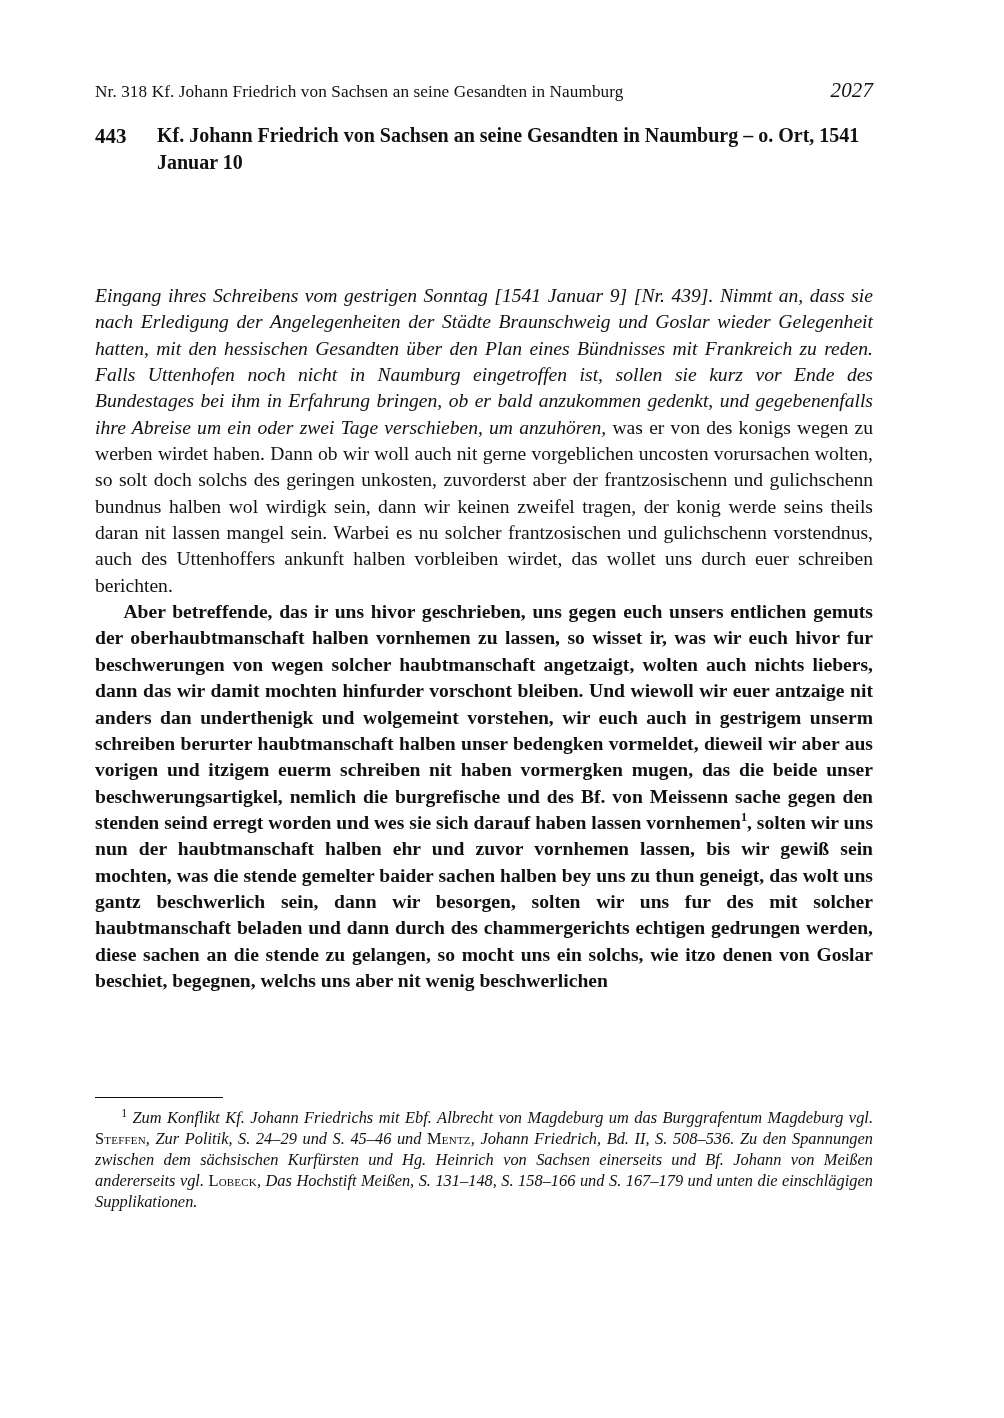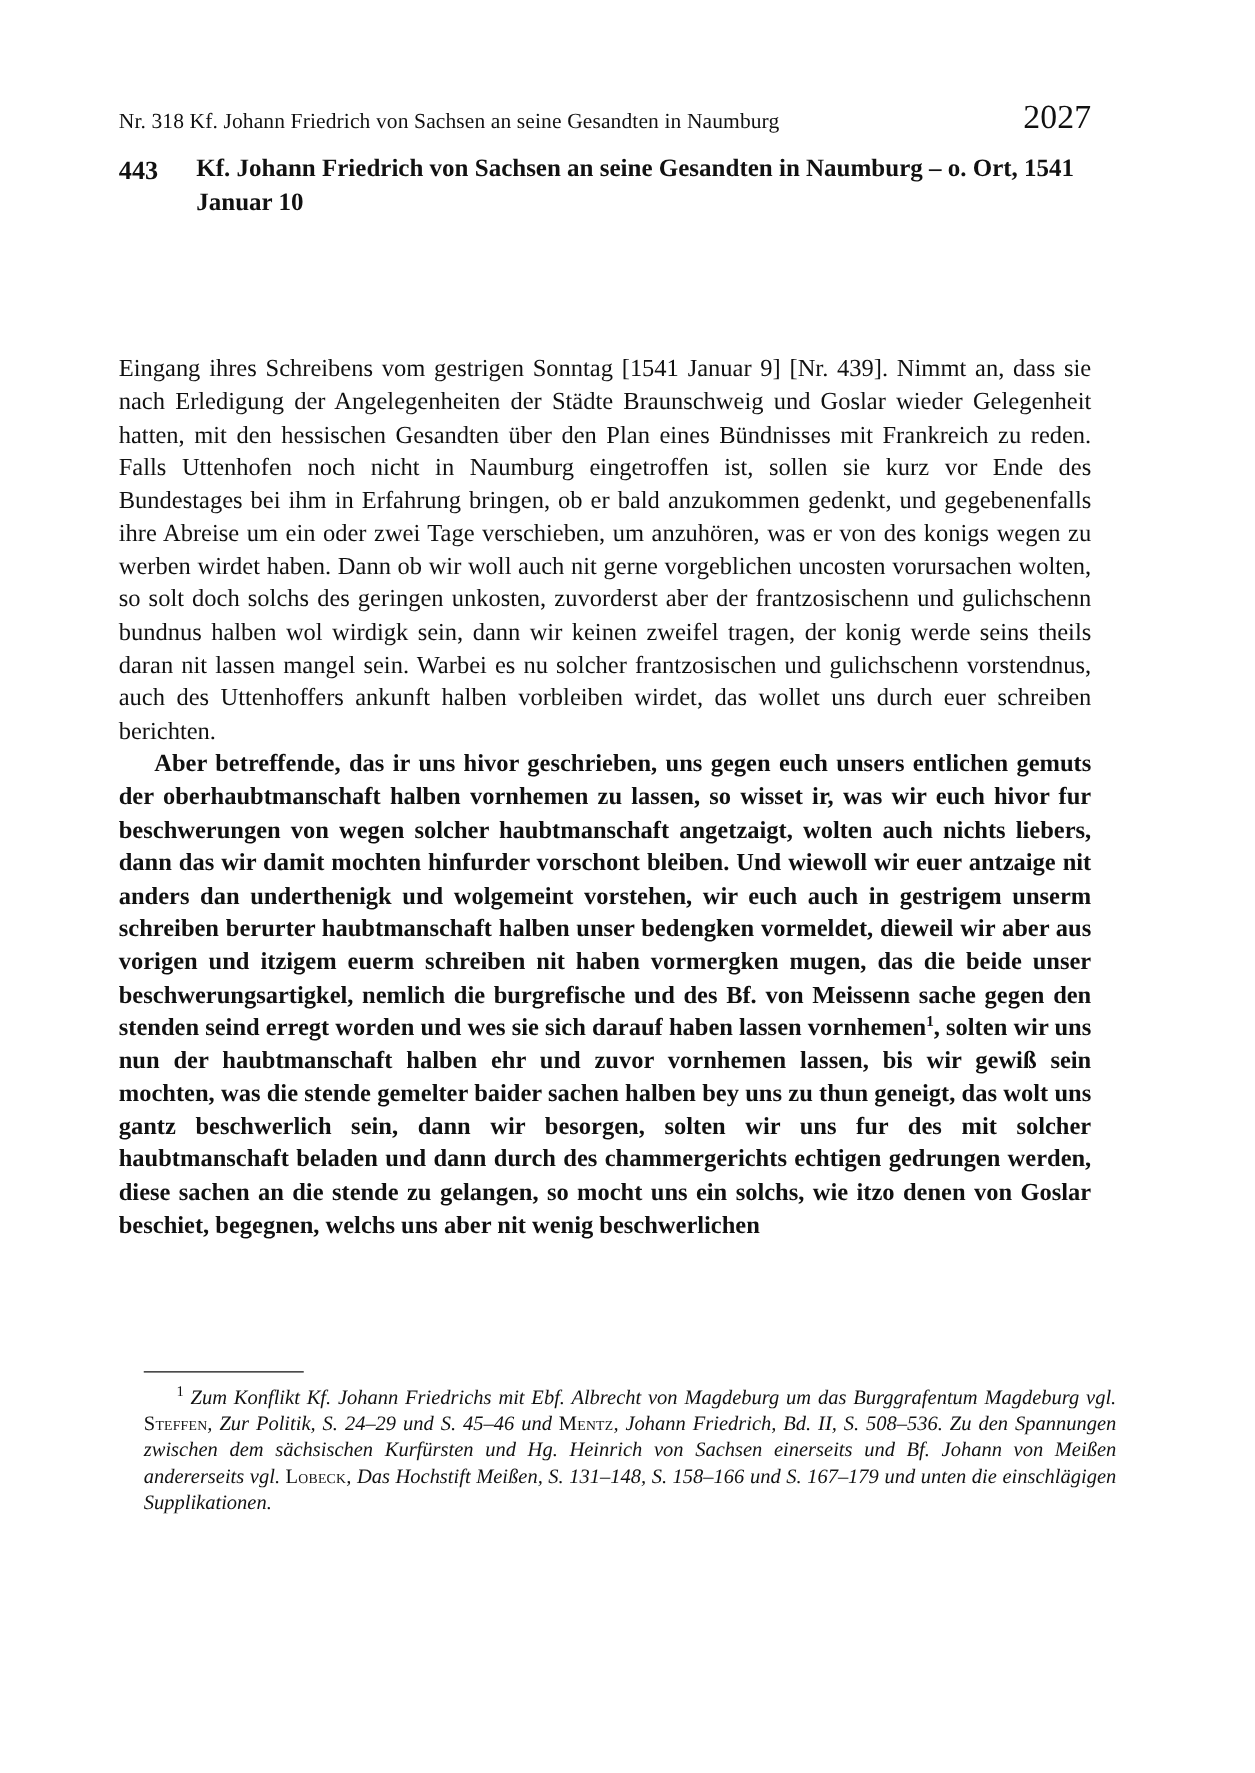--- a/index.html
+++ b/index.html
@@ -31,21 +31,21 @@
     top: 78px;
     width: 778px;
     display: flex;
     align-items: baseline;
     justify-content: space-between;
     font-size: 17.2px;
     letter-spacing: 0.1px;
     white-space: nowrap;
   }
   .running-head .rh-title { font-size: 17.2px; }
-  .running-head .rh-page  { font-size: 27px; padding-left: 18px; }
+  .running-head .rh-page  { font-size: 21px; padding-left: 18px; font-style: italic; }
 
   
   .doc-heading {
     position: absolute;
     left: 95px;
     top: 122px;
     width: 778px;
     display: flex;
     align-items: flex-start;
   }
@@ -81,34 +81,33 @@
     left: 95px;
     top: 283px;
     width: 778px;
     font-size: 19.6px;
     line-height: 1.345;
     text-align: justify;
     text-justify: inter-word;
   }
   .para { margin: 0; text-align: justify; }
   .para.indent { text-indent: 1.45em; font-weight: bold; }
-  .regest { }
+  .regest { font-style: italic; }
   sup.fn-ref {
     font-size: 0.62em;
     vertical-align: super;
     line-height: 0;
   }
 
   
   .footnote-area {
     position: absolute;
     left: 95px;
     top: 1097px;
     width: 778px;
-    margin-left: 20px;
   }
   .footnote-rule {
     width: 128px;
     height: 0;
     border-top: 1.6px solid #111;
     margin: 0 0 9px 0;
   }
   .footnote {
     font-size: 16.4px;
     line-height: 1.28;

